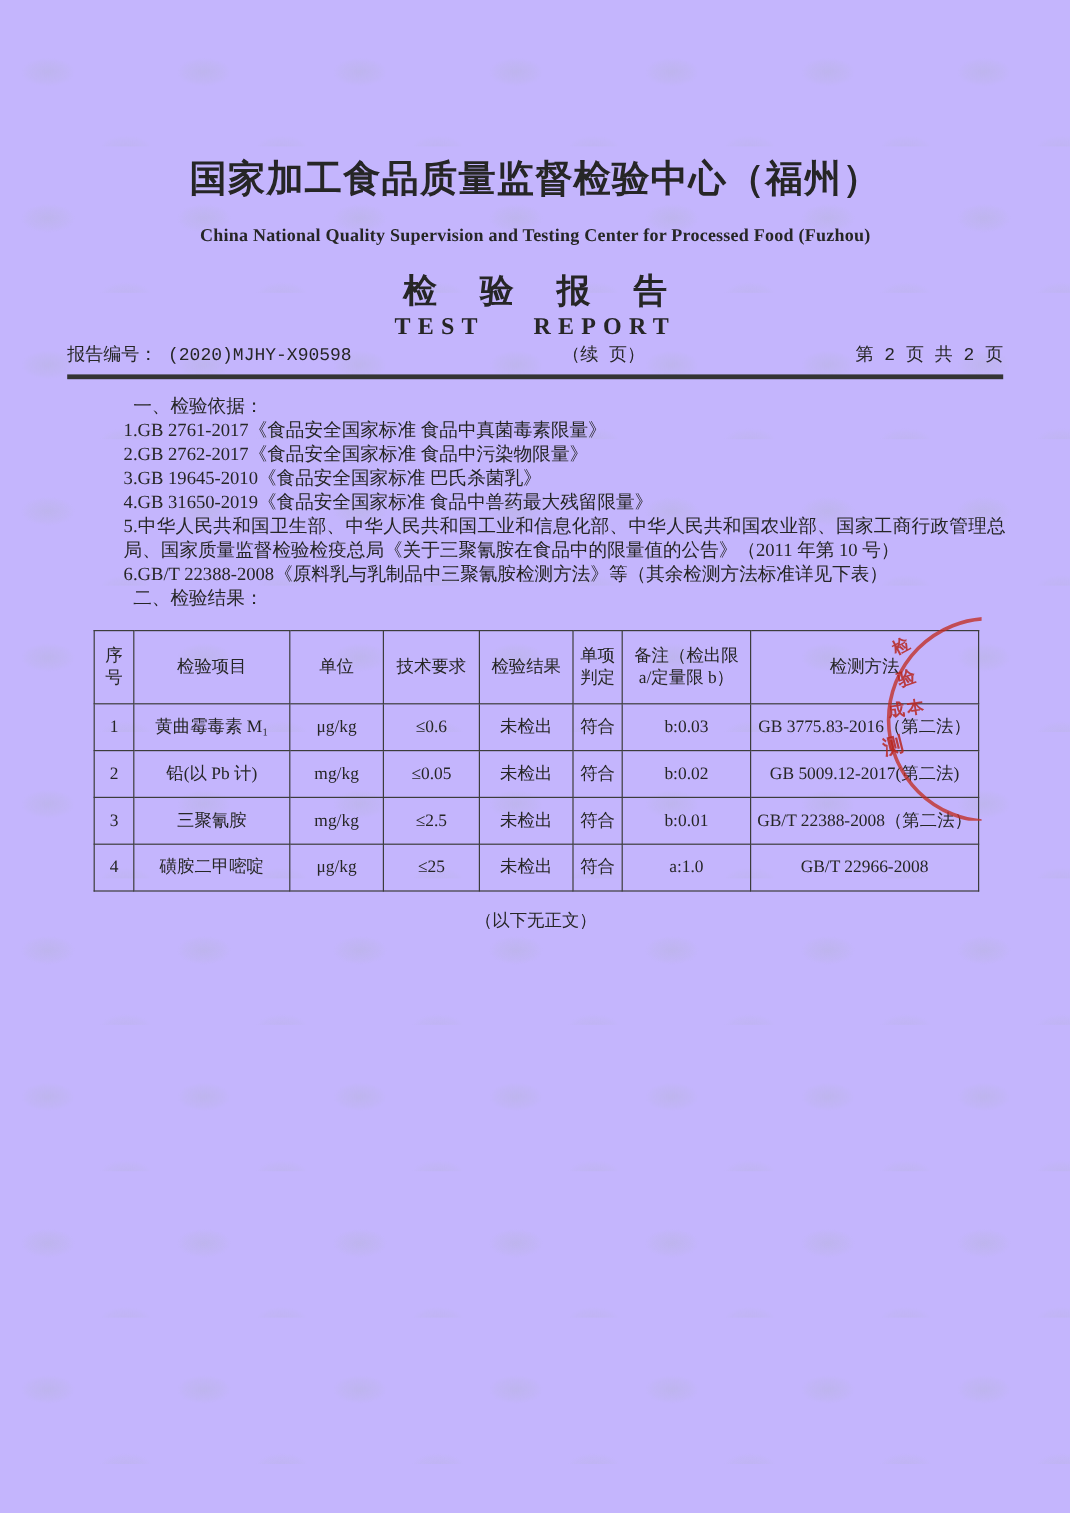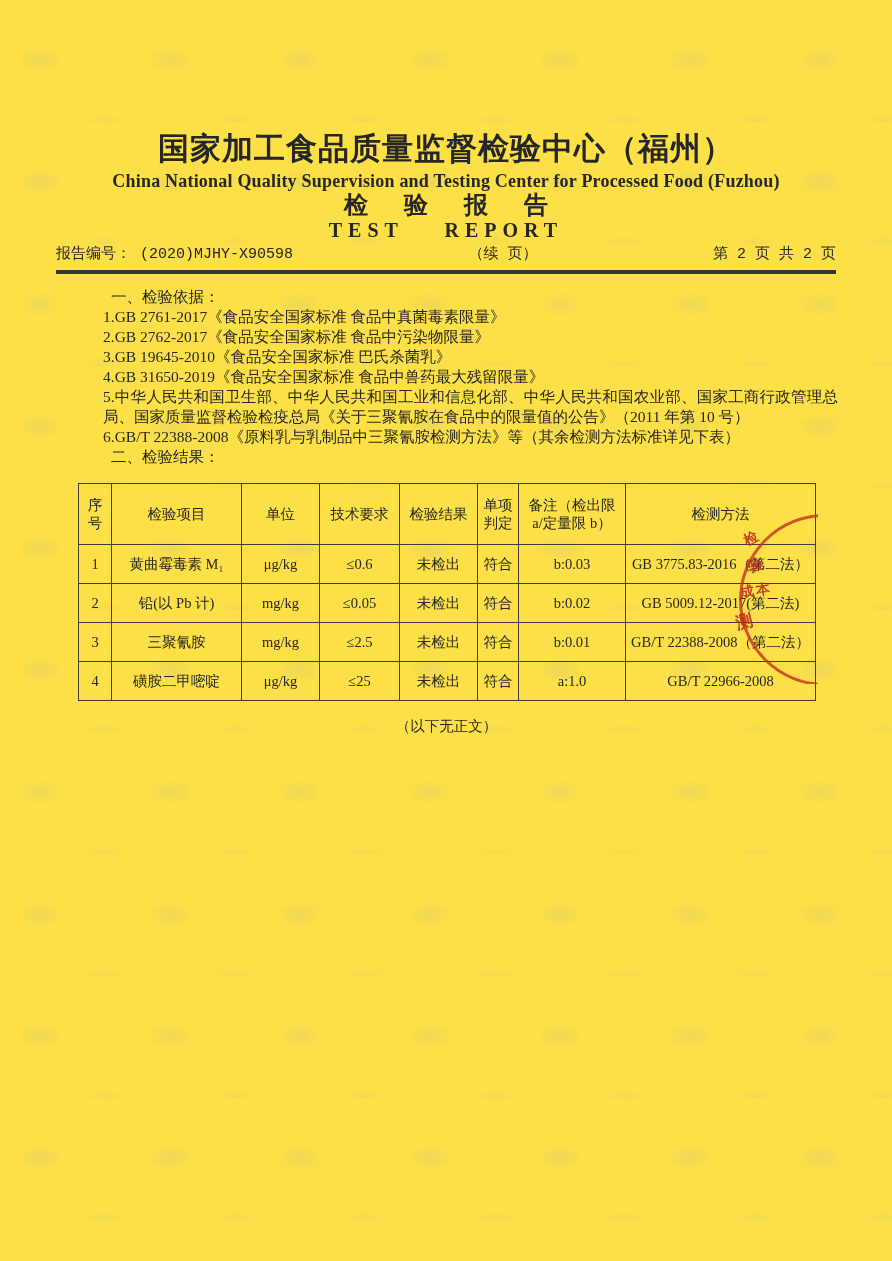--- a/index.html
+++ b/index.html
@@ -1,38 +1,38 @@
 <!DOCTYPE html>
 <html lang="zh"><head>
 <meta charset="utf-8">
 <style>
   html,body{margin:0;padding:0;background:#e8e8e8;}
   .page{
     position:relative;
     width:892px;height:1261px;
     margin:0 auto;
-    background:#fde047;
+    background:#c4b5fd;
     font-family:"Liberation Serif","DejaVu Serif",serif;
     color:#262626;
     overflow:hidden;
   }
   
   .page::before{
     content:"";
     position:absolute;inset:0;
     background-image:
       radial-gradient(ellipse 30px 16px at 40px 60px, rgba(160,178,162,0.16), rgba(160,178,162,0.06) 55%, transparent 75%),
       radial-gradient(ellipse 30px 16px at 105px 125px, rgba(160,178,162,0.14), rgba(160,178,162,0.05) 55%, transparent 75%);
     background-size:130px 122px, 130px 122px;
     pointer-events:none;
   }
   .header{position:relative;text-align:center;padding-top:128px;}
   .org-cn{font-size:31px;font-weight:bold;letter-spacing:1px;}
-  .org-en{font-size:18px;font-weight:bold;margin-top:1px;letter-spacing:0.2px;}
-  .title-cn{font-size:24px;font-weight:bold;letter-spacing:36px;padding-left:36px;margin-top:0;line-height:1.1;}
+  .org-en{font-size:15px;font-weight:bold;margin-top:19px;letter-spacing:0.2px;}
+  .title-cn{font-size:28px;font-weight:bold;letter-spacing:36px;padding-left:36px;margin-top:23px;line-height:1.1;}
   .title-en{font-size:20px;font-weight:bold;letter-spacing:6px;word-spacing:30px;margin-top:1px;line-height:1.1;}
   .report-line{
     width:780px;margin:3px auto 0;
     display:flex;justify-content:space-between;align-items:baseline;
     font-size:15px;text-align:left;font-family:Liberation Mono, monospace;
   }
   .rule{width:780px;margin:7px auto 0;height:4px;background:#343434;}
   .main{position:relative;margin:13px 0 0 78px;width:760px;font-size:15.5px;line-height:20px;}
   .main p{margin:0;padding-left:25px;text-align:justify;}
   .main p.sec{padding-left:33px;}

